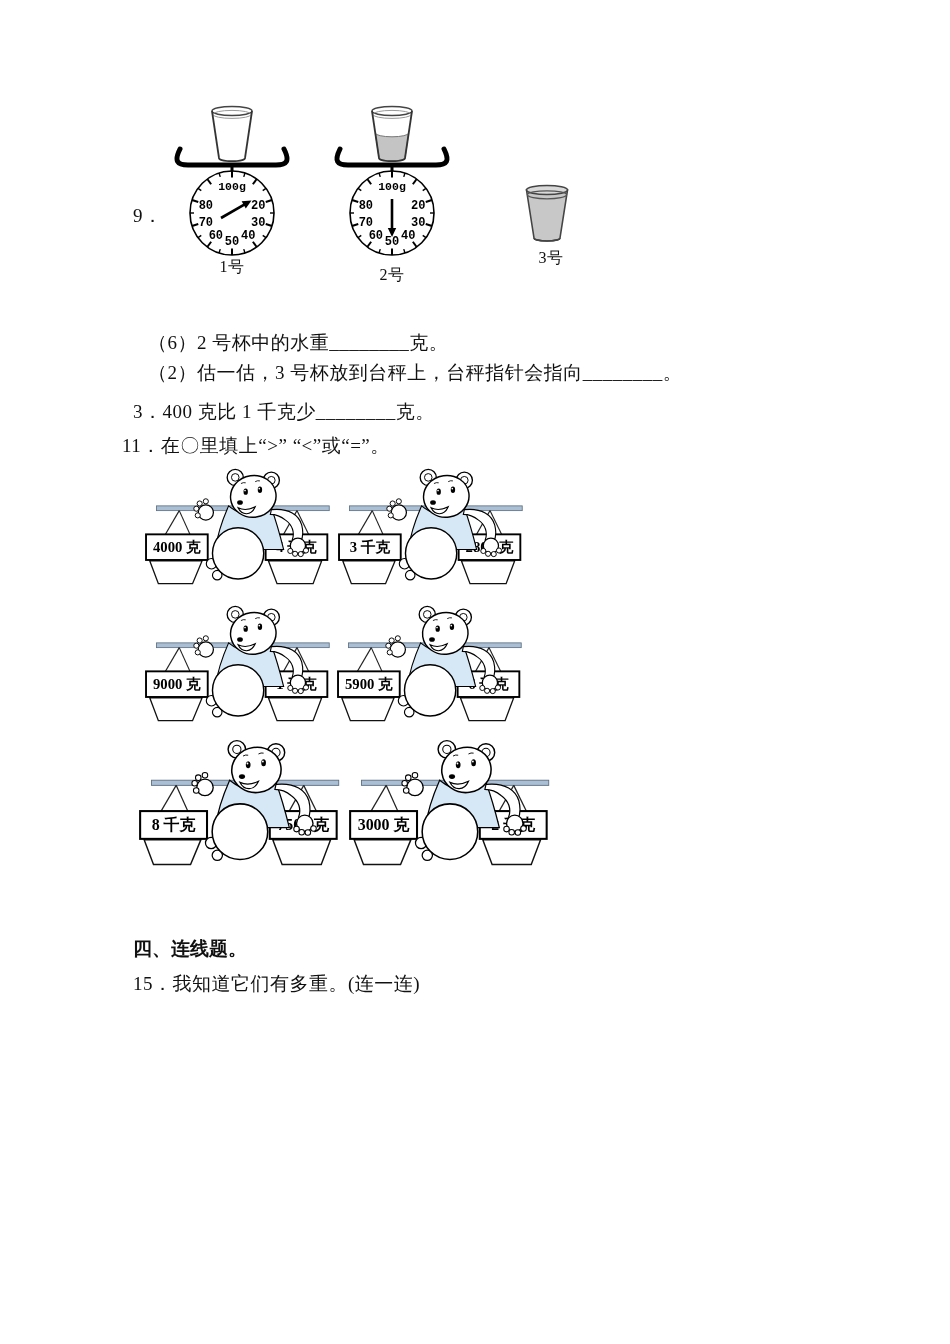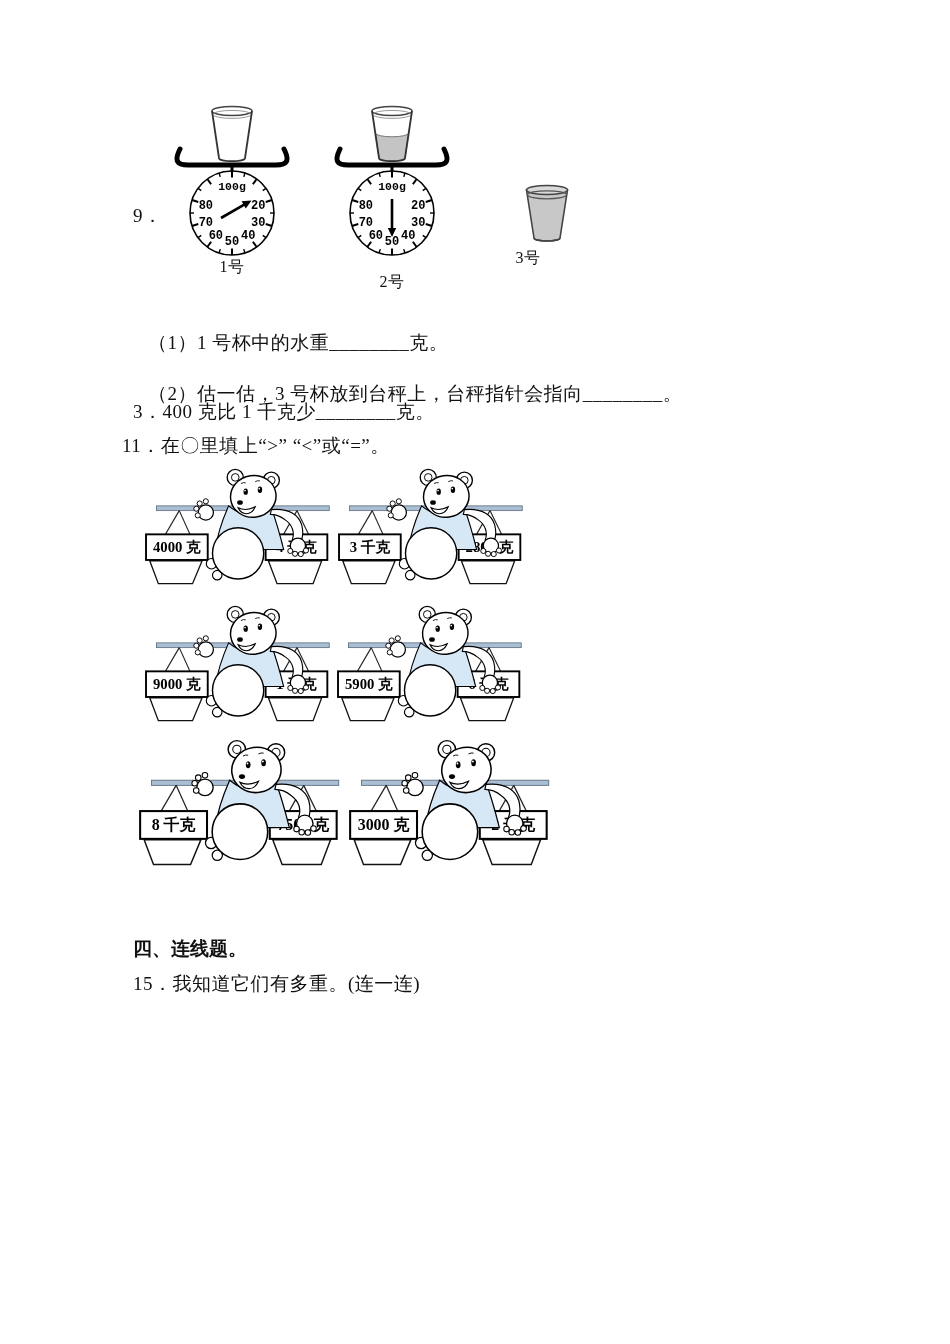--- a/index.html
+++ b/index.html
@@ -105,25 +105,25 @@
   </svg>
 
 <svg class="abs" style="left:515px;top:182px" width="64" height="62" viewBox="0 0 64 62">
     <path d="M11.5,8 L19,56 A13,3 0 0 0 45,56 L52.5,8 Z" fill="#c8c8c8" stroke="#444" stroke-width="1.6"></path>
     <ellipse cx="32" cy="8" rx="20.5" ry="4.5" fill="#d9d9d9" stroke="#444" stroke-width="1.6"></ellipse>
     <ellipse cx="32" cy="12.8" rx="19.6" ry="4" fill="none" stroke="#555" stroke-width="1.3"></ellipse>
     <path d="M19,56 A13,3 0 0 0 45,56" fill="none" stroke="#444" stroke-width="1.6"></path>
   </svg>
 
 <div class="abs qtext scale-label" style="left:204px;top:257px">1号</div>
-<div class="abs qtext scale-label" style="left:364px;top:272px">2号</div>
-<div class="abs qtext scale-label" style="left:500px;top:248px">3号</div>
-
-<div class="abs qtext" style="left:148px;top:330px">（1）1 号杯中的水重________克。</div>
-<div class="abs qtext" style="left:148px;top:381px">（2）估一估，3 号杯放到台秤上，台秤指针会指向________。</div>
+<div class="abs qtext scale-label" style="left:364px;top:265px">2号</div>
+<div class="abs qtext scale-label" style="left:523px;top:248px">3号</div>
+
+<div class="abs qtext" style="left:148px;top:330px">（6）2 号杯中的水重________克。</div>
+<div class="abs qtext" style="left:148px;top:360px">（2）估一估，3 号杯放到台秤上，台秤指针会指向________。</div>
 
 <div class="abs qtext" style="left:133px;top:399px">3．400 克比 1 千克少________克。</div>
 
 <div class="abs qtext" style="left:122px;top:433px">11．在〇里填上“&gt;” “&lt;”或“=”。</div>
 
 <svg class="abs" style="left:145px;top:466px" width="190" height="131" viewBox="0 0 200 138">
     <rect x="12" y="42" width="182" height="5" fill="#aabfd4" stroke="#5f7285" stroke-width="0.9"></rect>
     <line x1="36" y1="47" x2="5" y2="100" stroke="#222" stroke-width="1.2"></line>
     <line x1="36" y1="47" x2="60" y2="100" stroke="#222" stroke-width="1.2"></line>
     <line x1="160" y1="47" x2="130" y2="100" stroke="#222" stroke-width="1.2"></line>

